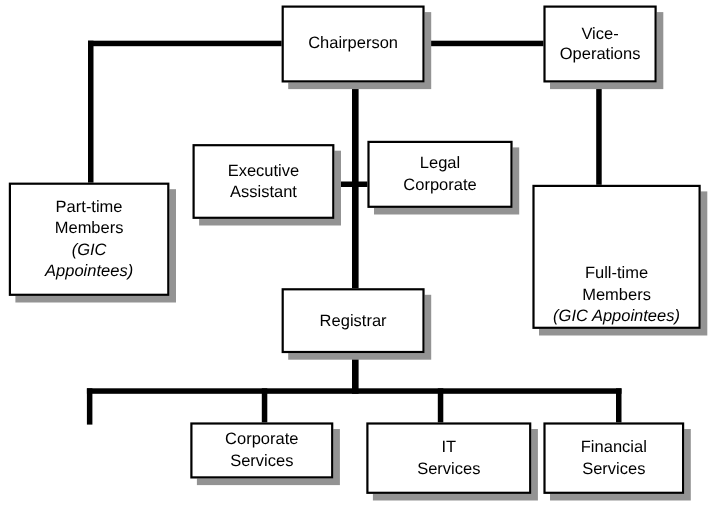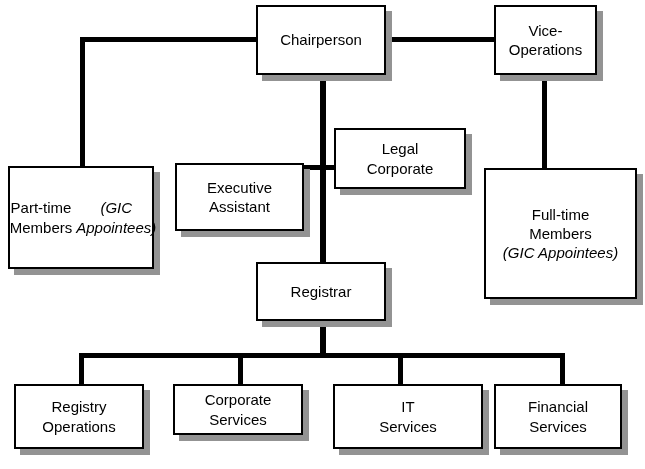--- a/index.html
+++ b/index.html
@@ -77,51 +77,47 @@
 
   <div class="node" style="left:256px; top:5px; width:130px; height:70px;">
     <span class="label">Chairperson</span>
   </div>
 
   <div class="node" style="left:494px; top:5px; width:103px; height:70px;">
     <span class="label">Vice-
 Operations</span>
   </div>
 
-  <div class="node" style="left:8px; top:166px; width:146px; height:103px; ">
+  <div class="node" style="left:8px; top:166px; width:146px; height:103px; flex-direction:column;">
     <span class="label">Part-time
 Members</span>
     <span class="sub">(GIC
 Appointees)</span>
   </div>
 
-  <div class="node" style="left:484px; top:168px; width:153px; height:131px; flex-direction:column;">
+  <div class="node" style="left:484px; top:168px; width:153px; height:131px; flex-direction:column;justify-content:flex-end;">
     <span class="label">Full-time
 Members</span>
     <span class="sub">(GIC Appointees)</span>
   </div>
 
-  <div class="node" style="left:175px; top:131px; width:129px; height:68px;margin-top:32px;">
+  <div class="node" style="left:175px; top:131px; width:129px; height:68px;">
     <span class="label">Executive
 Assistant</span>
   </div>
 
   <div class="node" style="left:334px; top:128px; width:132px; height:61px;">
     <span class="label">Legal
 Corporate</span>
   </div>
 
   <div class="node" style="left:256px; top:262px; width:130px; height:59px;align-items:center;">
     <span class="label">Registrar</span>
   </div>
 
-  <div class="node" style="left:14px; top:384px; width:130px; height:65px;">
-    <span class="label">Registry
-Operations</span>
-  </div>
 
   <div class="node" style="left:173px; top:384px; width:130px; height:51px;">
     <span class="label">Corporate
 Services</span>
   </div>
 
   <div class="node" style="left:333px; top:384px; width:150px; height:65px;">
     <span class="label">IT
 Services</span>
   </div>

